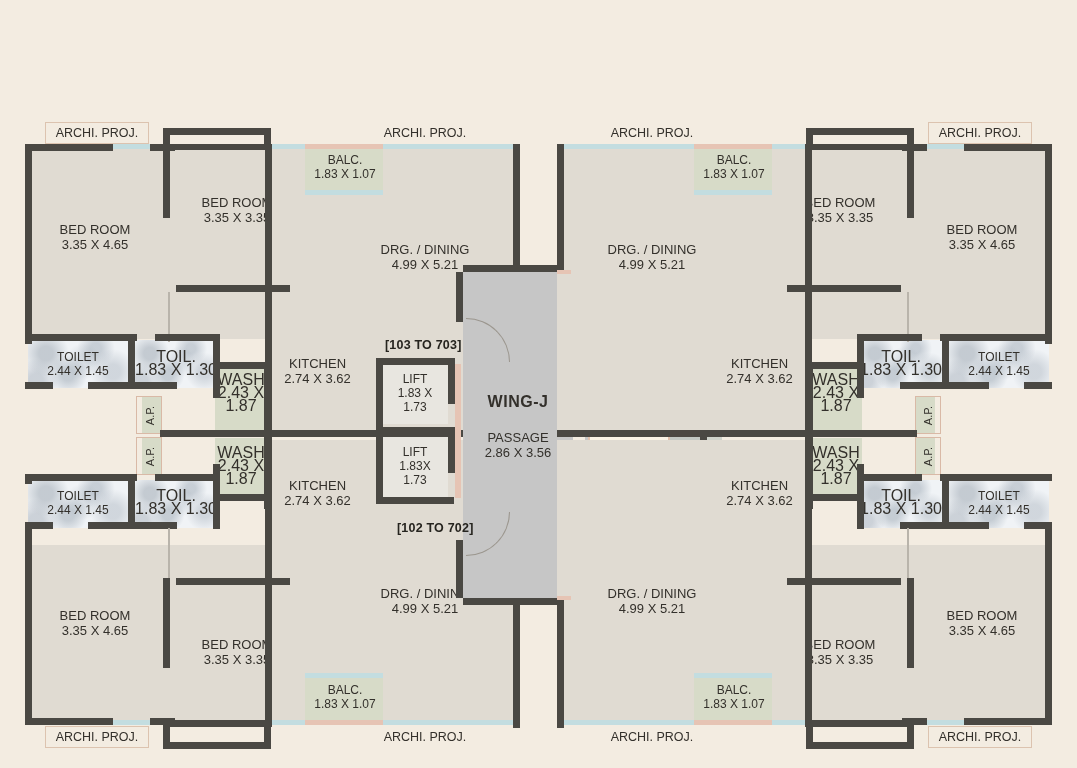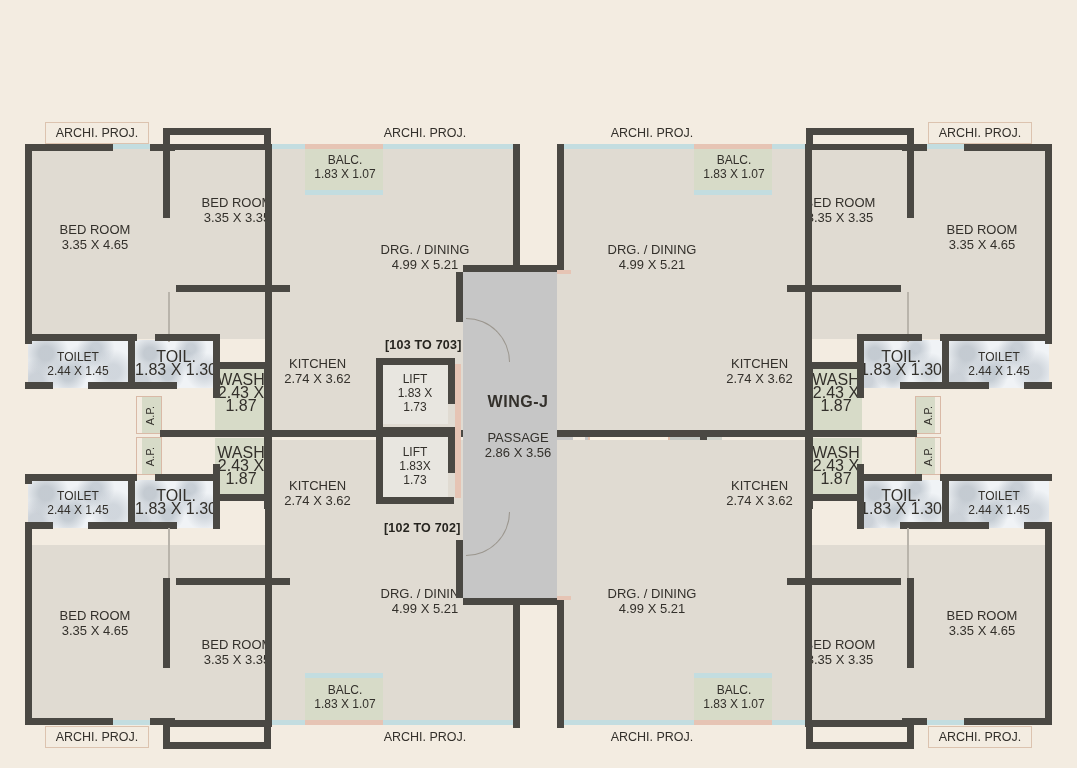--- a/index.html
+++ b/index.html
@@ -294,21 +294,21 @@
   <div class="wall" style="left:700px;top:272px;width:7px;height:326px;"></div>
 
   <div class="wall" style="left:463px;top:265px;width:110px;height:7px;"></div>
   <div class="wall" style="left:463px;top:598px;width:110px;height:7px;"></div>
   <div class="wall" style="left:456px;top:272px;width:7px;height:50px;"></div>
   <div class="wall" style="left:456px;top:540px;width:7px;height:58px;"></div>
   <div class="wall" style="left:573px;top:272px;width:7px;height:62px;"></div>
   <div class="wall" style="left:573px;top:530px;width:7px;height:68px;"></div>
 
   <div class="lbl flat" style="left:385px;top:338px;width:100px;text-align:left;">[103 TO 703]</div>
-  <div class="lbl flat" style="left:384px;top:521px;width:100px;text-align:left;">[102 TO 702]</div>
+  <div class="lbl flat" style="left:397px;top:521px;width:100px;text-align:left;">[102 TO 702]</div>
   <div class="lbl flat" style="left:600px;top:338px;width:100px;text-align:left;">[104 TO 704]</div>
   <div class="lbl flat" style="left:600px;top:521px;width:100px;text-align:left;">[101 TO 701]</div>
 
   <div class="arc tr" style="left:466px;top:318px;width:44px;height:44px;border-radius:0 100% 0 0;"></div>
   <div class="arc br" style="left:466px;top:512px;width:44px;height:44px;border-radius:0 0 100% 0;"></div>
   <div class="arc tl" style="left:578px;top:318px;width:44px;height:44px;border-radius:100% 0 0 0;"></div>
   <div class="arc bl" style="left:578px;top:512px;width:44px;height:44px;border-radius:0 0 0 100%;"></div>
 
   <div class="archibox" style="left:928px;top:122px;width:104px;height:22px;">ARCHI. PROJ.</div>
   <div class="archibox" style="left:557px;top:122px;width:190px;height:22px;border-color:transparent;background:transparent;">ARCHI. PROJ.</div>

